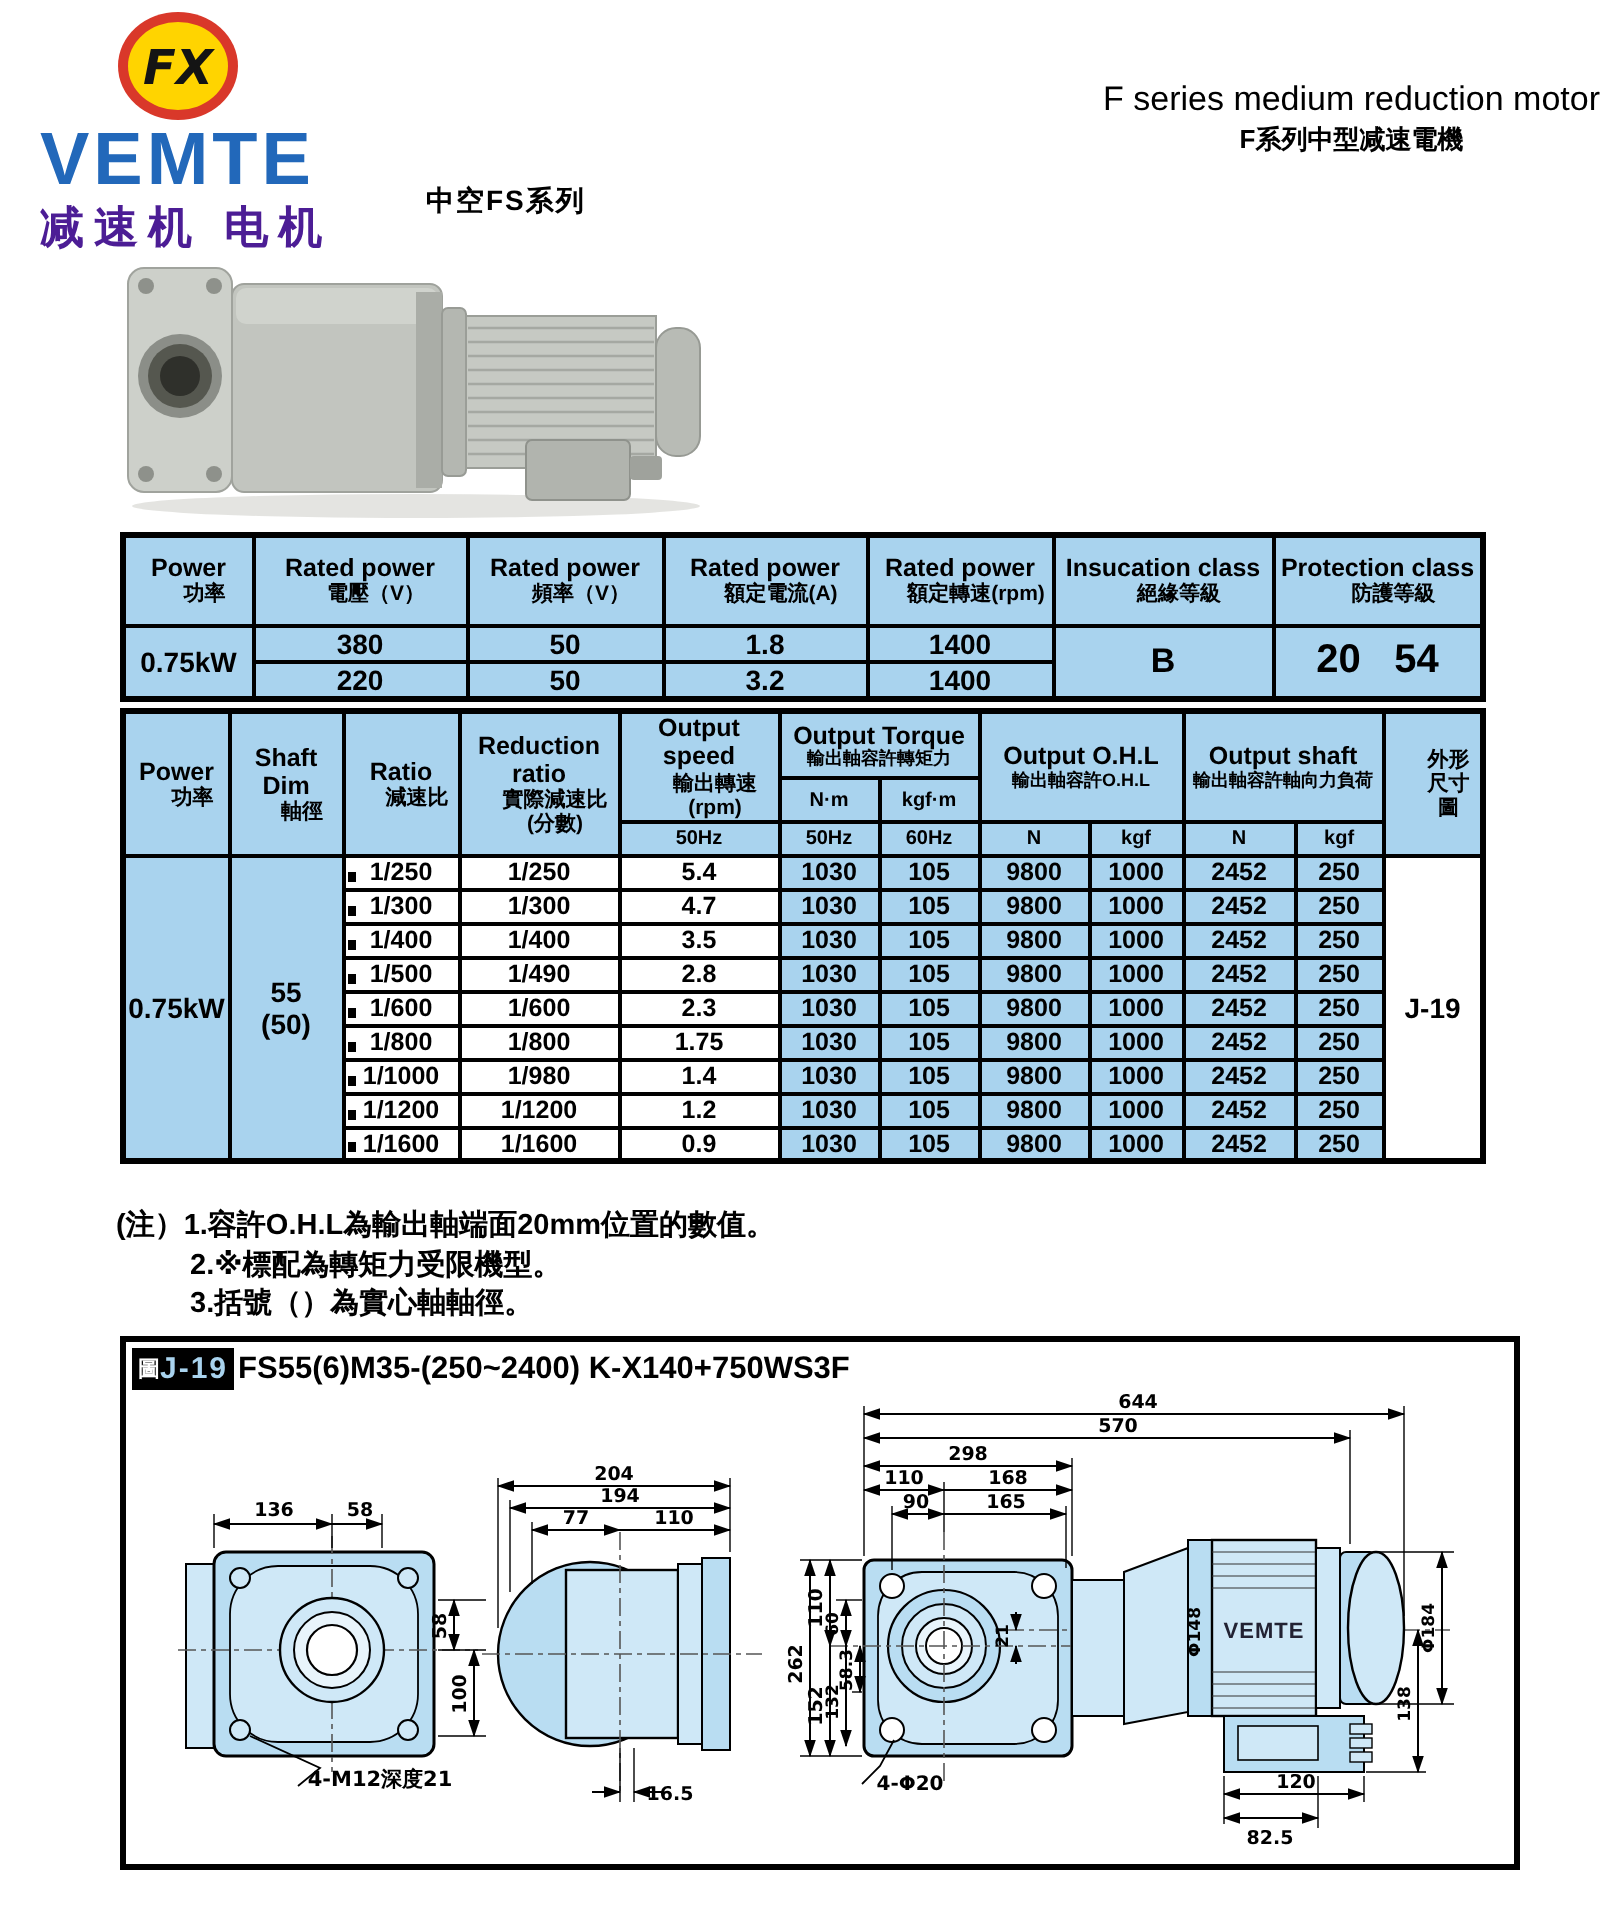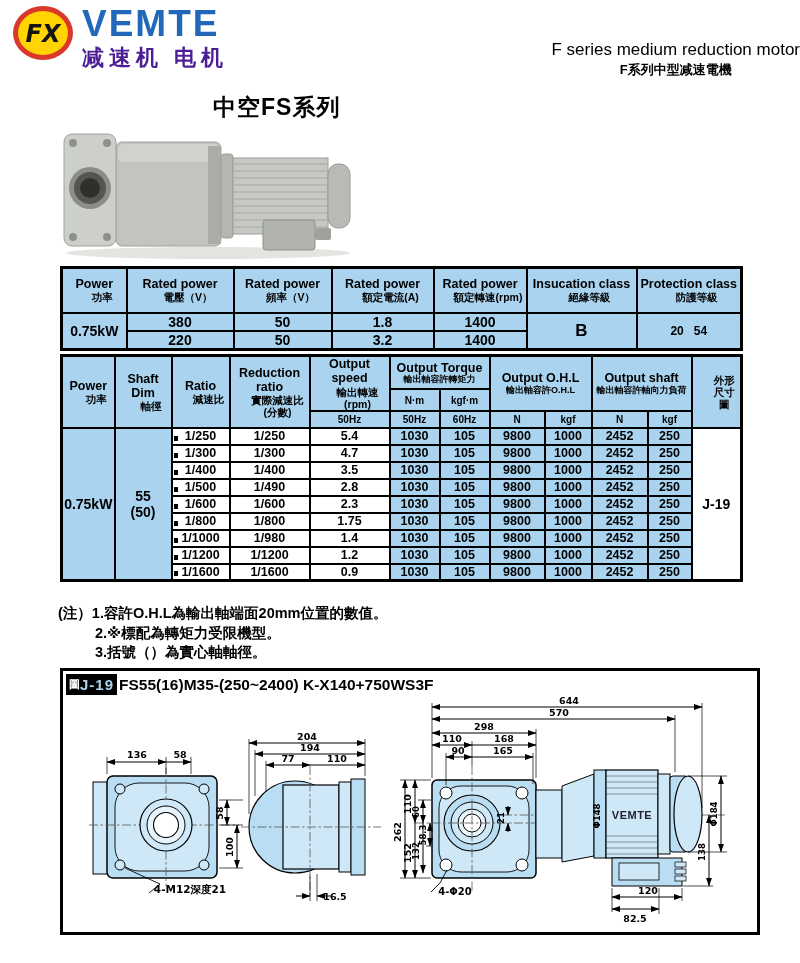--- a/index.html
+++ b/index.html
@@ -1,28 +1,28 @@
 <!DOCTYPE html>
 <html><head>
 <meta charset="utf-8">
 <style>
   * { margin:0; padding:0; box-sizing:border-box; }
   html,body { width:800px; height:963px; background:#fff; overflow:hidden;
     font-family:"Liberation Sans","DejaVu Sans",sans-serif; color:#000; }
   .abs { position:absolute; }
 
   
-  #brand-row { position:absolute; left:12px; top:5px; display:flex; align-items:flex-start; }
+  #brand-row { position:absolute; left:12px; top:5px; display:flex; align-items:center;flex-direction:column; }
   #brand-text { margin-left:8px; }
   #brand-name { font-size:37px; font-weight:900; letter-spacing:2px; line-height:1.0; }
   #brand-sub  { font-size:22px; font-weight:bold; letter-spacing:5px; margin-top:1px; }
   #titles { position:absolute; top:40px; right:0; text-align:center; }
   #title-en { font-size:17px; font-weight:500; }
   #title-zh { font-size:13px; font-weight:bold; margin-top:1px; }
-  #series-label { position:absolute; left:213px; top:92px; font-size:23px; font-weight:bold; letter-spacing:1px; }
+  #series-label { position:absolute; left:213px; top:92px; font-size:14px; font-weight:bold; letter-spacing:1px; }
 
   
   table { border-collapse:collapse; table-layout:fixed; }
   .spec { position:absolute; left:60px; border:3px solid #000; }
   .spec th, .spec td { border:2px solid #000; text-align:center; vertical-align:middle;
       font-weight:bold; padding:0 1px; overflow:hidden; }
   .blue  { background:#a9d3ee; }
   .white { background:#ffffff; }
   .h-en { font-size:12.5px; line-height:1.15; }
   .h-zh { font-size:10.5px; line-height:1.15;padding-left:16px; }
@@ -163,21 +163,21 @@
     </tr>
   </thead>
   <tbody>
     <tr>
       <td class="blue" rowspan="2">0.75kW</td>
       <td class="blue">380</td>
       <td class="blue">50</td>
       <td class="blue">1.8</td>
       <td class="blue">1400</td>
       <td class="blue" rowspan="2" style="font-size:17px">B</td>
-      <td class="blue pre" rowspan="2" style="font-size:12px">20   54</td>
+      <td class="blue pre" rowspan="2" style="font-size:20px">20   54</td>
     </tr>
     <tr>
       <td class="blue">220</td>
       <td class="blue">50</td>
       <td class="blue">3.2</td>
       <td class="blue">1400</td>
     </tr>
   </tbody>
 </table>
 
@@ -360,21 +360,21 @@
   <div class="ind">2.※標配為轉矩力受限機型。</div>
   <div class="ind">3.括號（）為實心軸軸徑。</div>
 </div>
 
 <div id="drawing-box">
   <div id="fig-title">
     <div id="fig-chip">
       <span class="pfx">圖</span>
       <span class="ref">J-19</span>
     </div>
-    <span id="fig-model">FS55(16)M35-(250~2400) K-X140+750WS3F</span>
+    <span id="fig-model">FS55(6)M35-(250~2400) K-X140+750WS3F</span>
   </div>
 
   <svg class="abs" style="left:0; top:25px;" width="694" height="236" viewBox="0 0 694 236">
     <defs>
       <marker id="ar" markerWidth="9" markerHeight="8" refX="8" refY="3.5" orient="auto-start-reverse">
         <path d="M0,0.6 L8.6,3.5 L0,6.4 z" fill="#000"></path>
       </marker>
     </defs>
 
     <g>

